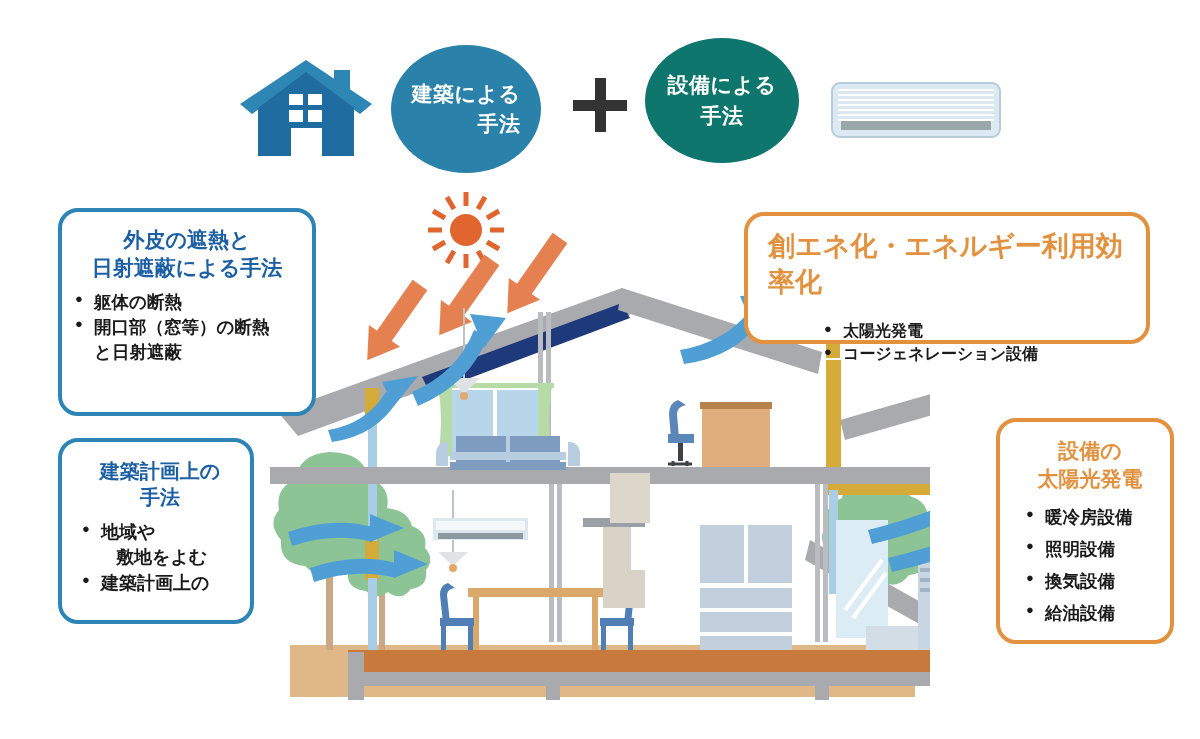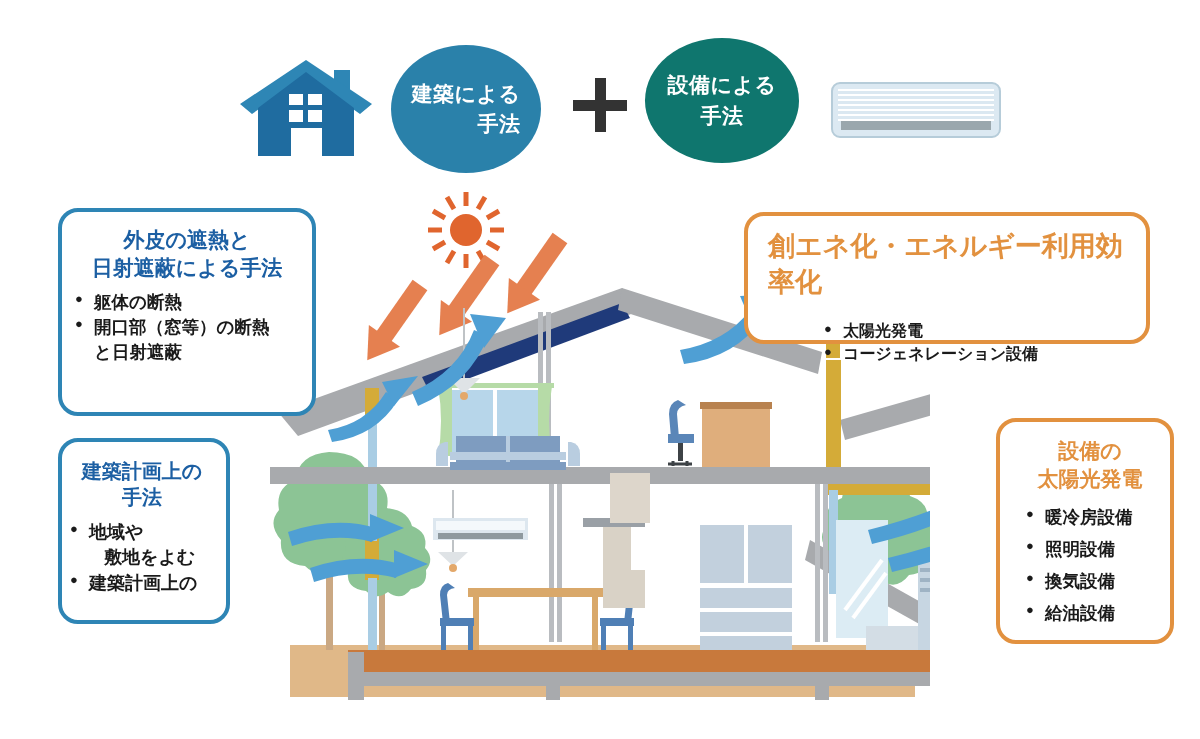--- a/index.html
+++ b/index.html
@@ -35,21 +35,21 @@
   .box ul{list-style:none;margin:0;padding:0;color:#1a1a1a;font-weight:bold;}
   .box li{position:relative;padding-left:19px;line-height:1.42;}
   .box li:before{content:"\25CF";position:absolute;left:0;top:0;font-size:13px;}
   .box li.cont:before{content:"";}
 
   #box-tl{left:58px;top:208px;width:258px;height:208px;padding:14px 13px 0 13px;}
   #box-tl .title{font-size:21px;}
   #box-tl ul{margin-top:9px;font-size:17.5px;}
   #box-tl li.cont{padding-left:19px;}
 
-  #box-bl{left:58px;top:438px;width:172px;height:186px;padding:16px 12px 0 8px;}
+  #box-bl{left:58px;top:438px;width:196px;height:186px;padding:16px 12px 0 20px;}
   #box-bl .title{font-size:20px;}
   #box-bl ul{margin-top:9px;font-size:18px;}
   #box-bl li.cont{padding-left:34px;}
 
   #box-tr{left:744px;top:212px;width:406px;height:132px;padding:13px 14px 0 14px;}
   #box-tr .title{font-size:27px;text-align:left;padding-left:6px;}
   #box-tr ul{margin-top:20px;font-size:16px;padding-left:62px;}
 
   #box-br{left:968px;top:418px;width:178px;height:226px;padding:15px 0 0 10px;margin-left:28px;}
   #box-br .title{font-size:21px;}

